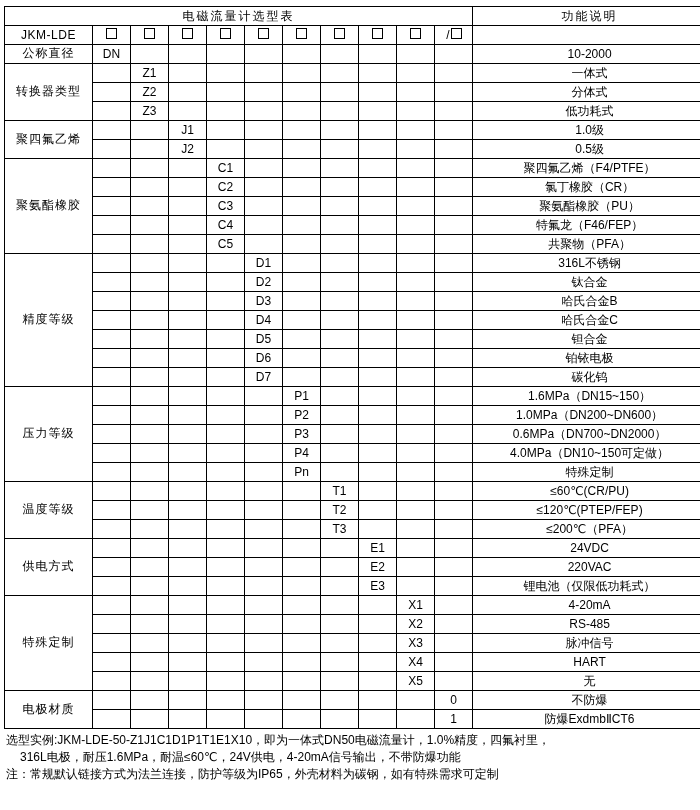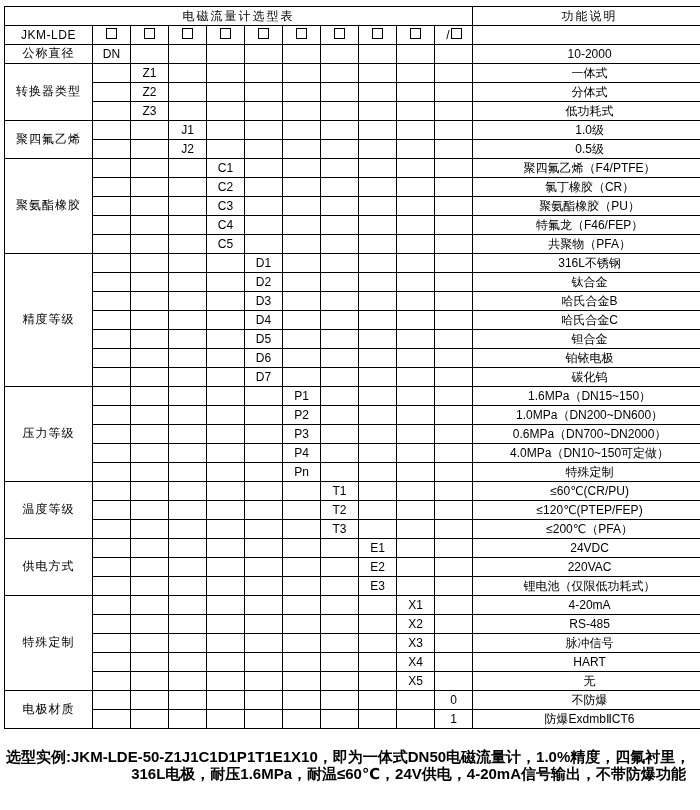--- a/index.html
+++ b/index.html
@@ -53,29 +53,28 @@
     border:1px solid #000;
     box-sizing:border-box;
   }
   .slash{
     display:inline-block;
     font-size:12px;
     padding:0 1px;
   }
   .notes{
     width:684px;
-    margin:16px auto;
+    margin:0 auto;
     padding:3px 2px 0 2px;
     box-sizing:border-box;
-    font-size:15px;
+    font-size:12px;
     line-height:17px;
-    font-weight:bold;
   }
   .notes div{white-space:nowrap;}
-  .note-indent{padding-left:14px;text-align:right;}
+  .note-indent{padding-left:14px;}
 </style>
 </head>
 <body>
 
 <div class="wrap">
   <table class="spec">
     <colgroup>
       <col style="width:88px">
       <col style="width:38px">
         <col style="width:38px">
@@ -585,14 +584,15 @@
           <td class="blank"></td>
           <td class="code">1</td>
           <td class="desc">防爆ExdmbⅡCT6</td>
         </tr>
       </tbody>
   </table>
 
   <div class="notes">
     <div>选型实例:JKM-LDE-50-Z1J1C1D1P1T1E1X10，即为一体式DN50电磁流量计，1.0%精度，四氟衬里，</div>
     <div class="note-indent">316L电极，耐压1.6MPa，耐温≤60℃，24V供电，4-20mA信号输出，不带防爆功能</div>
+    <div>注：常规默认链接方式为法兰连接，防护等级为IP65，外壳材料为碳钢，如有特殊需求可定制</div>
   </div>
 </div>
 
 </body></html>

